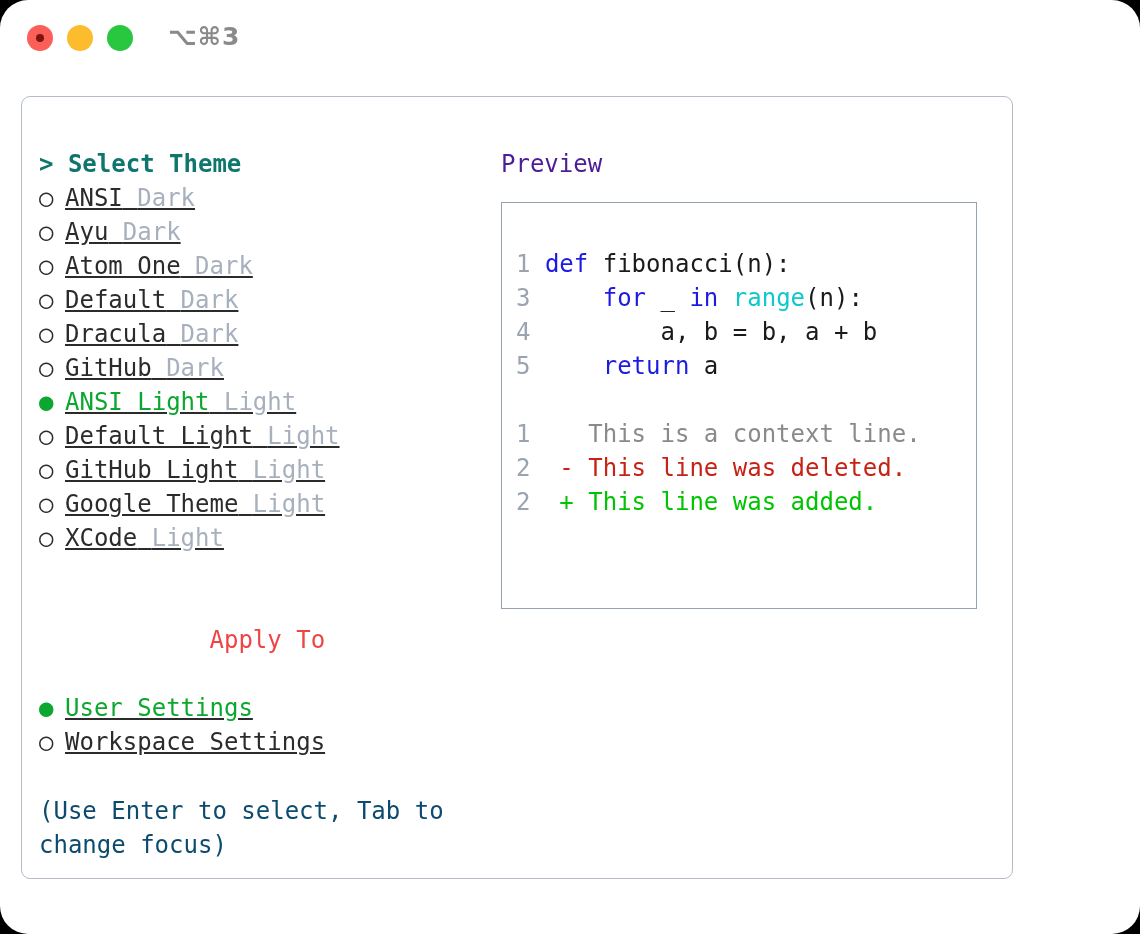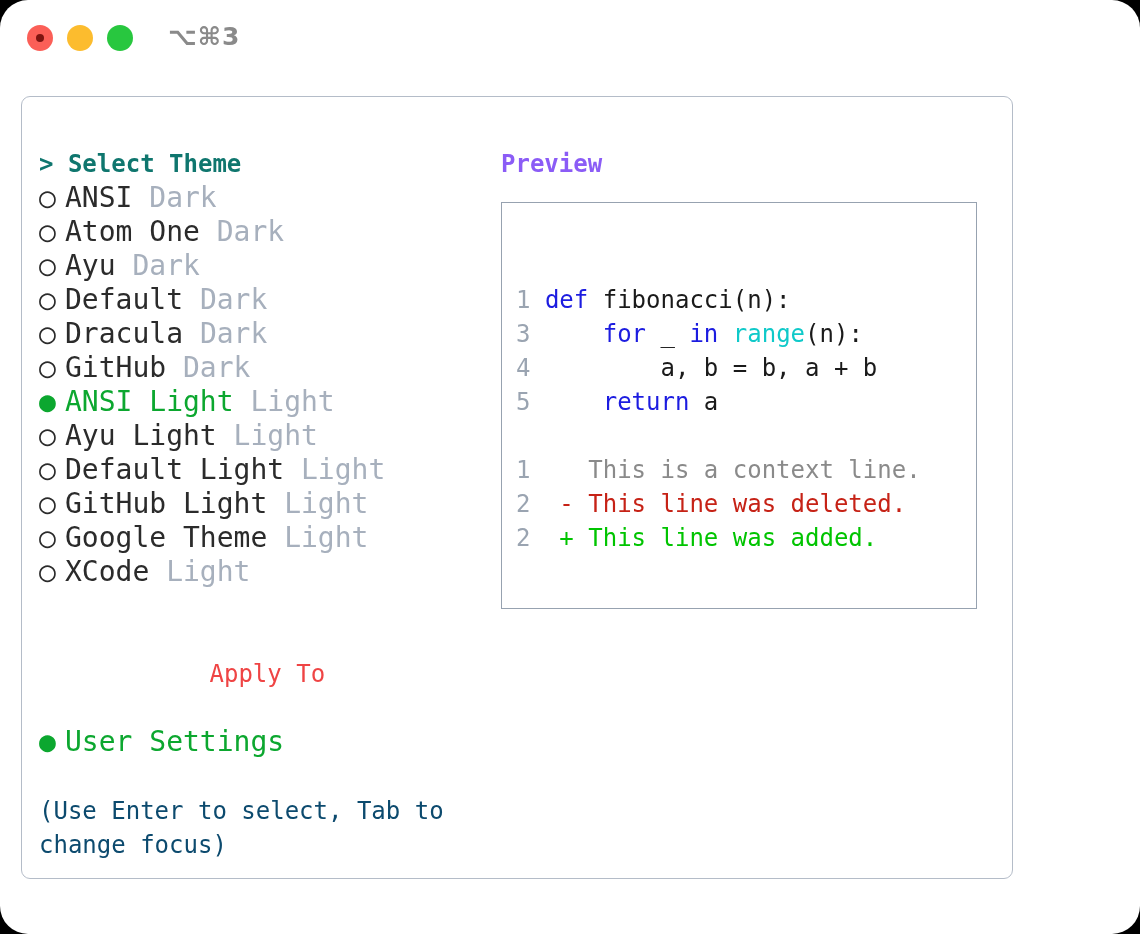--- a/index.html
+++ b/index.html
@@ -102,25 +102,26 @@
 
   .section-title {
     font-size: 24px;
     font-weight: 700;
     color: #0f766e;
     line-height: 34px;
     white-space: pre;
   }
 
   .opt-row {
-    font-size: 28px;
+    font-size: 24px;
     line-height: 34px;
     color: #2b2b2b;
     white-space: pre;
     display: block;
+    text-decoration: underline;
   }
   .marker {
     display: inline-block;
     width: 26px;
     color: #2b2b2b;
   }
   .marker.sel { color: #0ca72f; }
   .opt-name { color: #2b2b2b; }
   .opt-row.selected .opt-name { color: #0ca72f; }
   .opt-cat  { color: #a7b0bd; }
@@ -145,43 +146,42 @@
   
   .right-col {
     position: absolute;
     left: 479px;
     top: 50px;
     width: 500px;
   }
 
   .preview-title {
     font-size: 24px;
-    font-weight: 700;
-    color: #8b5cf6;
+    font-weight: 400;
+    color: #4c1d95;
     line-height: 34px;
     white-space: pre;
   }
 
   .codebox {
     position: absolute;
     left: 0px;
     top: 55px;
     width: 476px;
     height: 407px;
     border: 1.6px solid #97a2b0;
     box-sizing: border-box;
     background: #ffffff;
   }
 
   .code-lines {
     position: absolute;
     left: 14px;
     top: 44px;
     right: 12px;
-    margin-top: 36px;
   }
 
   .code-line {
     font-size: 24px;
     line-height: 34px;
     white-space: pre;
     color: #1a1a1a;
   }
   .lnum {
     color: #9aa4b1;
@@ -213,39 +213,39 @@
 
   <div class="panel">
     <div class="panel-inner">
 
       <div class="left-col">
 
         <div class="section-title">&gt; Select Theme</div>
 
         <div id="theme-list">
             <div class="opt-row"><span class="marker">○</span><span class="opt-name">ANSI</span><span> </span><span class="opt-cat">Dark</span></div>
+            <div class="opt-row"><span class="marker">○</span><span class="opt-name">Ayu</span><span> </span><span class="opt-cat">Dark</span></div>
             <div class="opt-row"><span class="marker">○</span><span class="opt-name">Atom One</span><span> </span><span class="opt-cat">Dark</span></div>
-            <div class="opt-row"><span class="marker">○</span><span class="opt-name">Ayu</span><span> </span><span class="opt-cat">Dark</span></div>
             <div class="opt-row"><span class="marker">○</span><span class="opt-name">Default</span><span> </span><span class="opt-cat">Dark</span></div>
             <div class="opt-row"><span class="marker">○</span><span class="opt-name">Dracula</span><span> </span><span class="opt-cat">Dark</span></div>
             <div class="opt-row"><span class="marker">○</span><span class="opt-name">GitHub</span><span> </span><span class="opt-cat">Dark</span></div>
             <div class="opt-row selected"><span class="marker sel">●</span><span class="opt-name">ANSI Light</span><span> </span><span class="opt-cat">Light</span></div>
-            <div class="opt-row"><span class="marker">○</span><span class="opt-name">Ayu Light</span><span> </span><span class="opt-cat">Light</span></div>
             <div class="opt-row"><span class="marker">○</span><span class="opt-name">Default Light</span><span> </span><span class="opt-cat">Light</span></div>
             <div class="opt-row"><span class="marker">○</span><span class="opt-name">GitHub Light</span><span> </span><span class="opt-cat">Light</span></div>
             <div class="opt-row"><span class="marker">○</span><span class="opt-name">Google Theme</span><span> </span><span class="opt-cat">Light</span></div>
             <div class="opt-row"><span class="marker">○</span><span class="opt-name">XCode</span><span> </span><span class="opt-cat">Light</span></div>
           </div>
 
         <div class="apply-heading">
           <span class="marker"> </span><span>Apply To</span>
         </div>
 
         <div id="apply-to-list">
             <div class="opt-row selected"><span class="marker sel">●</span><span class="opt-name">User Settings</span></div>
+            <div class="opt-row"><span class="marker">○</span><span class="opt-name">Workspace Settings</span></div>
           </div>
 
         <div class="hint">(Use Enter to select, Tab to change focus)</div>
       </div>
 
       <div class="right-col">
         <div class="preview-title">Preview</div>
 
         <div class="codebox">
           <div class="code-lines">

